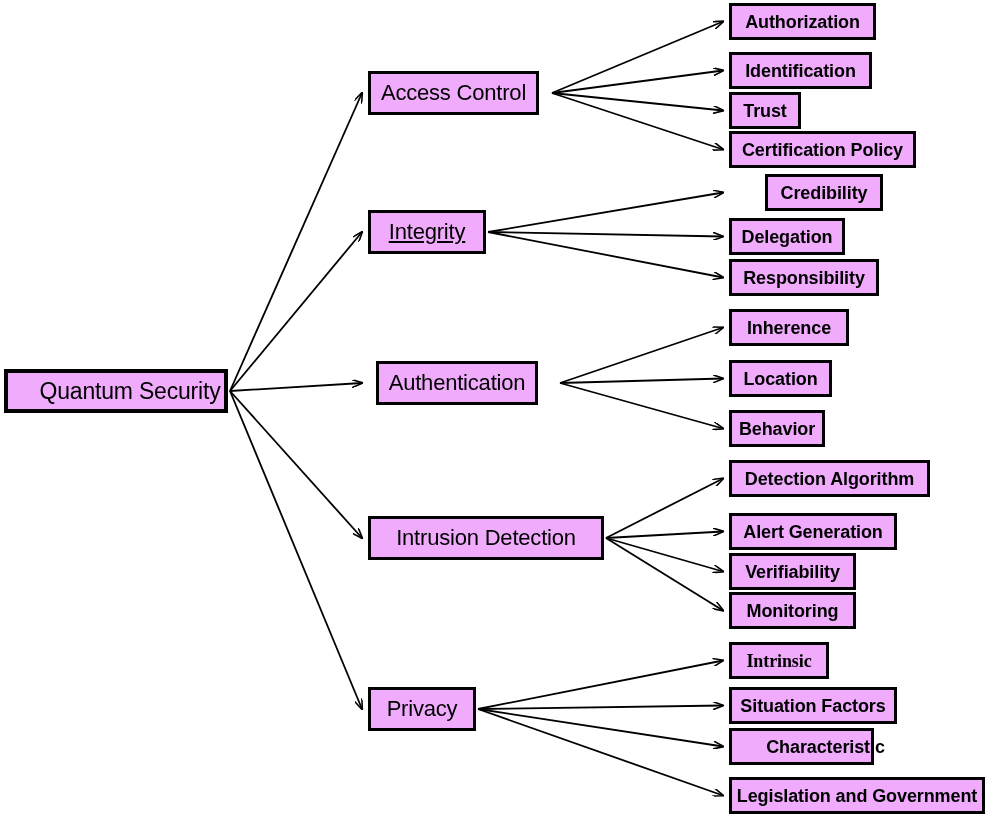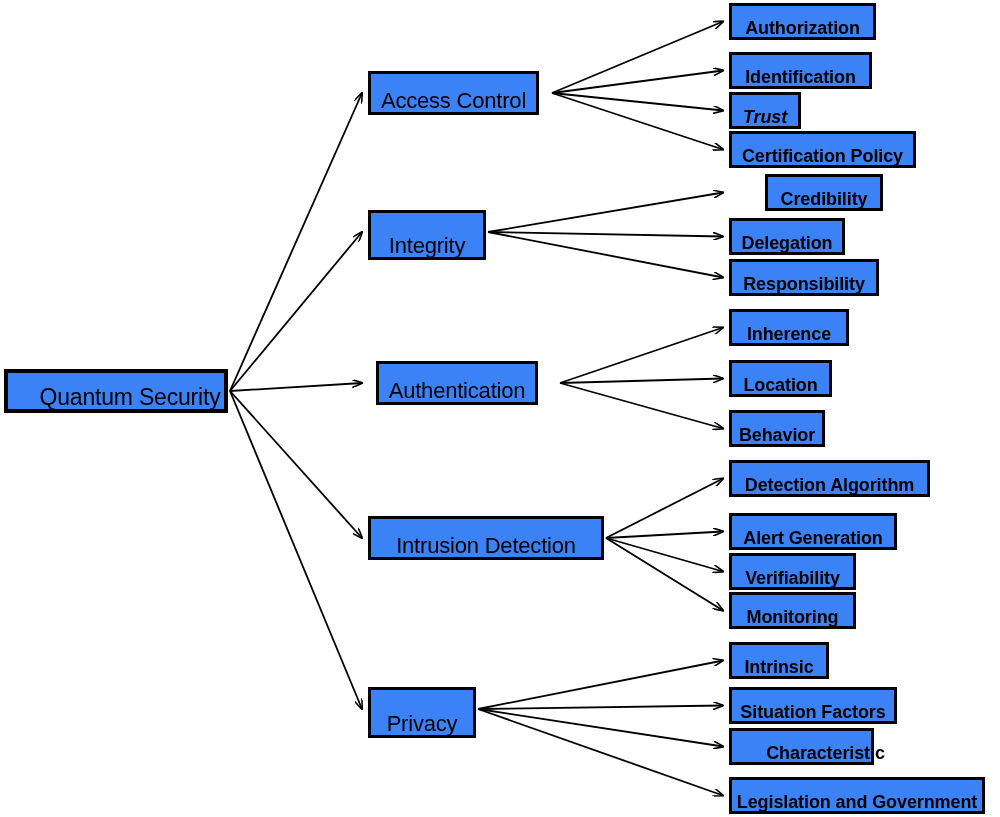--- a/index.html
+++ b/index.html
@@ -20,24 +20,24 @@
     position: absolute;
     left: 0;
     top: 0;
     width: 1000px;
     height: 817px;
     pointer-events: none;
   }
   .node {
     position: absolute;
     box-sizing: border-box;
-    background: #3b82f6;
+    background: #f0abfc;
     border: 3px solid #000000;
     display: flex;
-    align-items: flex-end;
+    align-items: center;
     justify-content: center;
     color: #000000;
     white-space: nowrap;
     line-height: 1;
   }
   .node-root {
     font-size: 23px;
     font-weight: 400;
     letter-spacing: -0.2px;
     border-width: 4px;
@@ -102,27 +102,27 @@
       </div>
       <div class="node node-branch" style="left: 368px; top: 71px; width: 171px; height: 44px;">
         <span class="node-label">Access Control</span>
       </div>
       <div class="node node-leaf" style="left: 729px; top: 3px; width: 147px; height: 37px;">
         <span class="node-label">Authorization</span>
       </div>
       <div class="node node-leaf" style="left: 729px; top: 52px; width: 143px; height: 37px;">
         <span class="node-label">Identification</span>
       </div>
-      <div class="node node-leaf" style="left: 729px; top: 92px; width: 72px; height: 37px; font-style: italic;">
+      <div class="node node-leaf" style="left: 729px; top: 92px; width: 72px; height: 37px;">
         <span class="node-label">Trust</span>
       </div>
       <div class="node node-leaf" style="left: 729px; top: 131px; width: 187px; height: 37px;">
         <span class="node-label">Certification Policy</span>
       </div>
-      <div class="node node-branch" style="left: 368px; top: 210px; width: 118px; height: 50px;">
+      <div class="node node-branch" style="left: 368px; top: 210px; width: 118px; height: 44px; text-decoration: underline;">
         <span class="node-label">Integrity</span>
       </div>
       <div class="node node-leaf" style="left: 729px; top: 174px; width: 118px; height: 37px; margin-left: 36px;">
         <span class="node-label">Credibility</span>
       </div>
       <div class="node node-leaf" style="left: 729px; top: 218px; width: 116px; height: 37px;">
         <span class="node-label">Delegation</span>
       </div>
       <div class="node node-leaf" style="left: 729px; top: 259px; width: 150px; height: 37px;">
         <span class="node-label">Responsibility</span>
@@ -147,24 +147,24 @@
       </div>
       <div class="node node-leaf" style="left: 729px; top: 513px; width: 168px; height: 37px;">
         <span class="node-label">Alert Generation</span>
       </div>
       <div class="node node-leaf" style="left: 729px; top: 553px; width: 127px; height: 37px;">
         <span class="node-label">Verifiability</span>
       </div>
       <div class="node node-leaf" style="left: 729px; top: 592px; width: 127px; height: 37px;">
         <span class="node-label">Monitoring</span>
       </div>
-      <div class="node node-branch" style="left: 368px; top: 687px; width: 108px; height: 51px;">
+      <div class="node node-branch" style="left: 368px; top: 687px; width: 108px; height: 44px;">
         <span class="node-label">Privacy</span>
       </div>
-      <div class="node node-leaf" style="left: 729px; top: 642px; width: 100px; height: 37px;">
+      <div class="node node-leaf" style="left: 729px; top: 642px; width: 100px; height: 37px; font-family: Liberation Serif, serif;">
         <span class="node-label">Intrinsic</span>
       </div>
       <div class="node node-leaf" style="left: 729px; top: 687px; width: 168px; height: 37px;">
         <span class="node-label">Situation Factors</span>
       </div>
       <div class="node node-leaf" style="left: 729px; top: 728px; width: 145px; height: 37px; padding-left: 48px;">
         <span class="node-label">Characteristic</span>
       </div>
       <div class="node node-leaf" style="left: 729px; top: 777px; width: 256px; height: 37px;">
         <span class="node-label">Legislation and Government</span>

